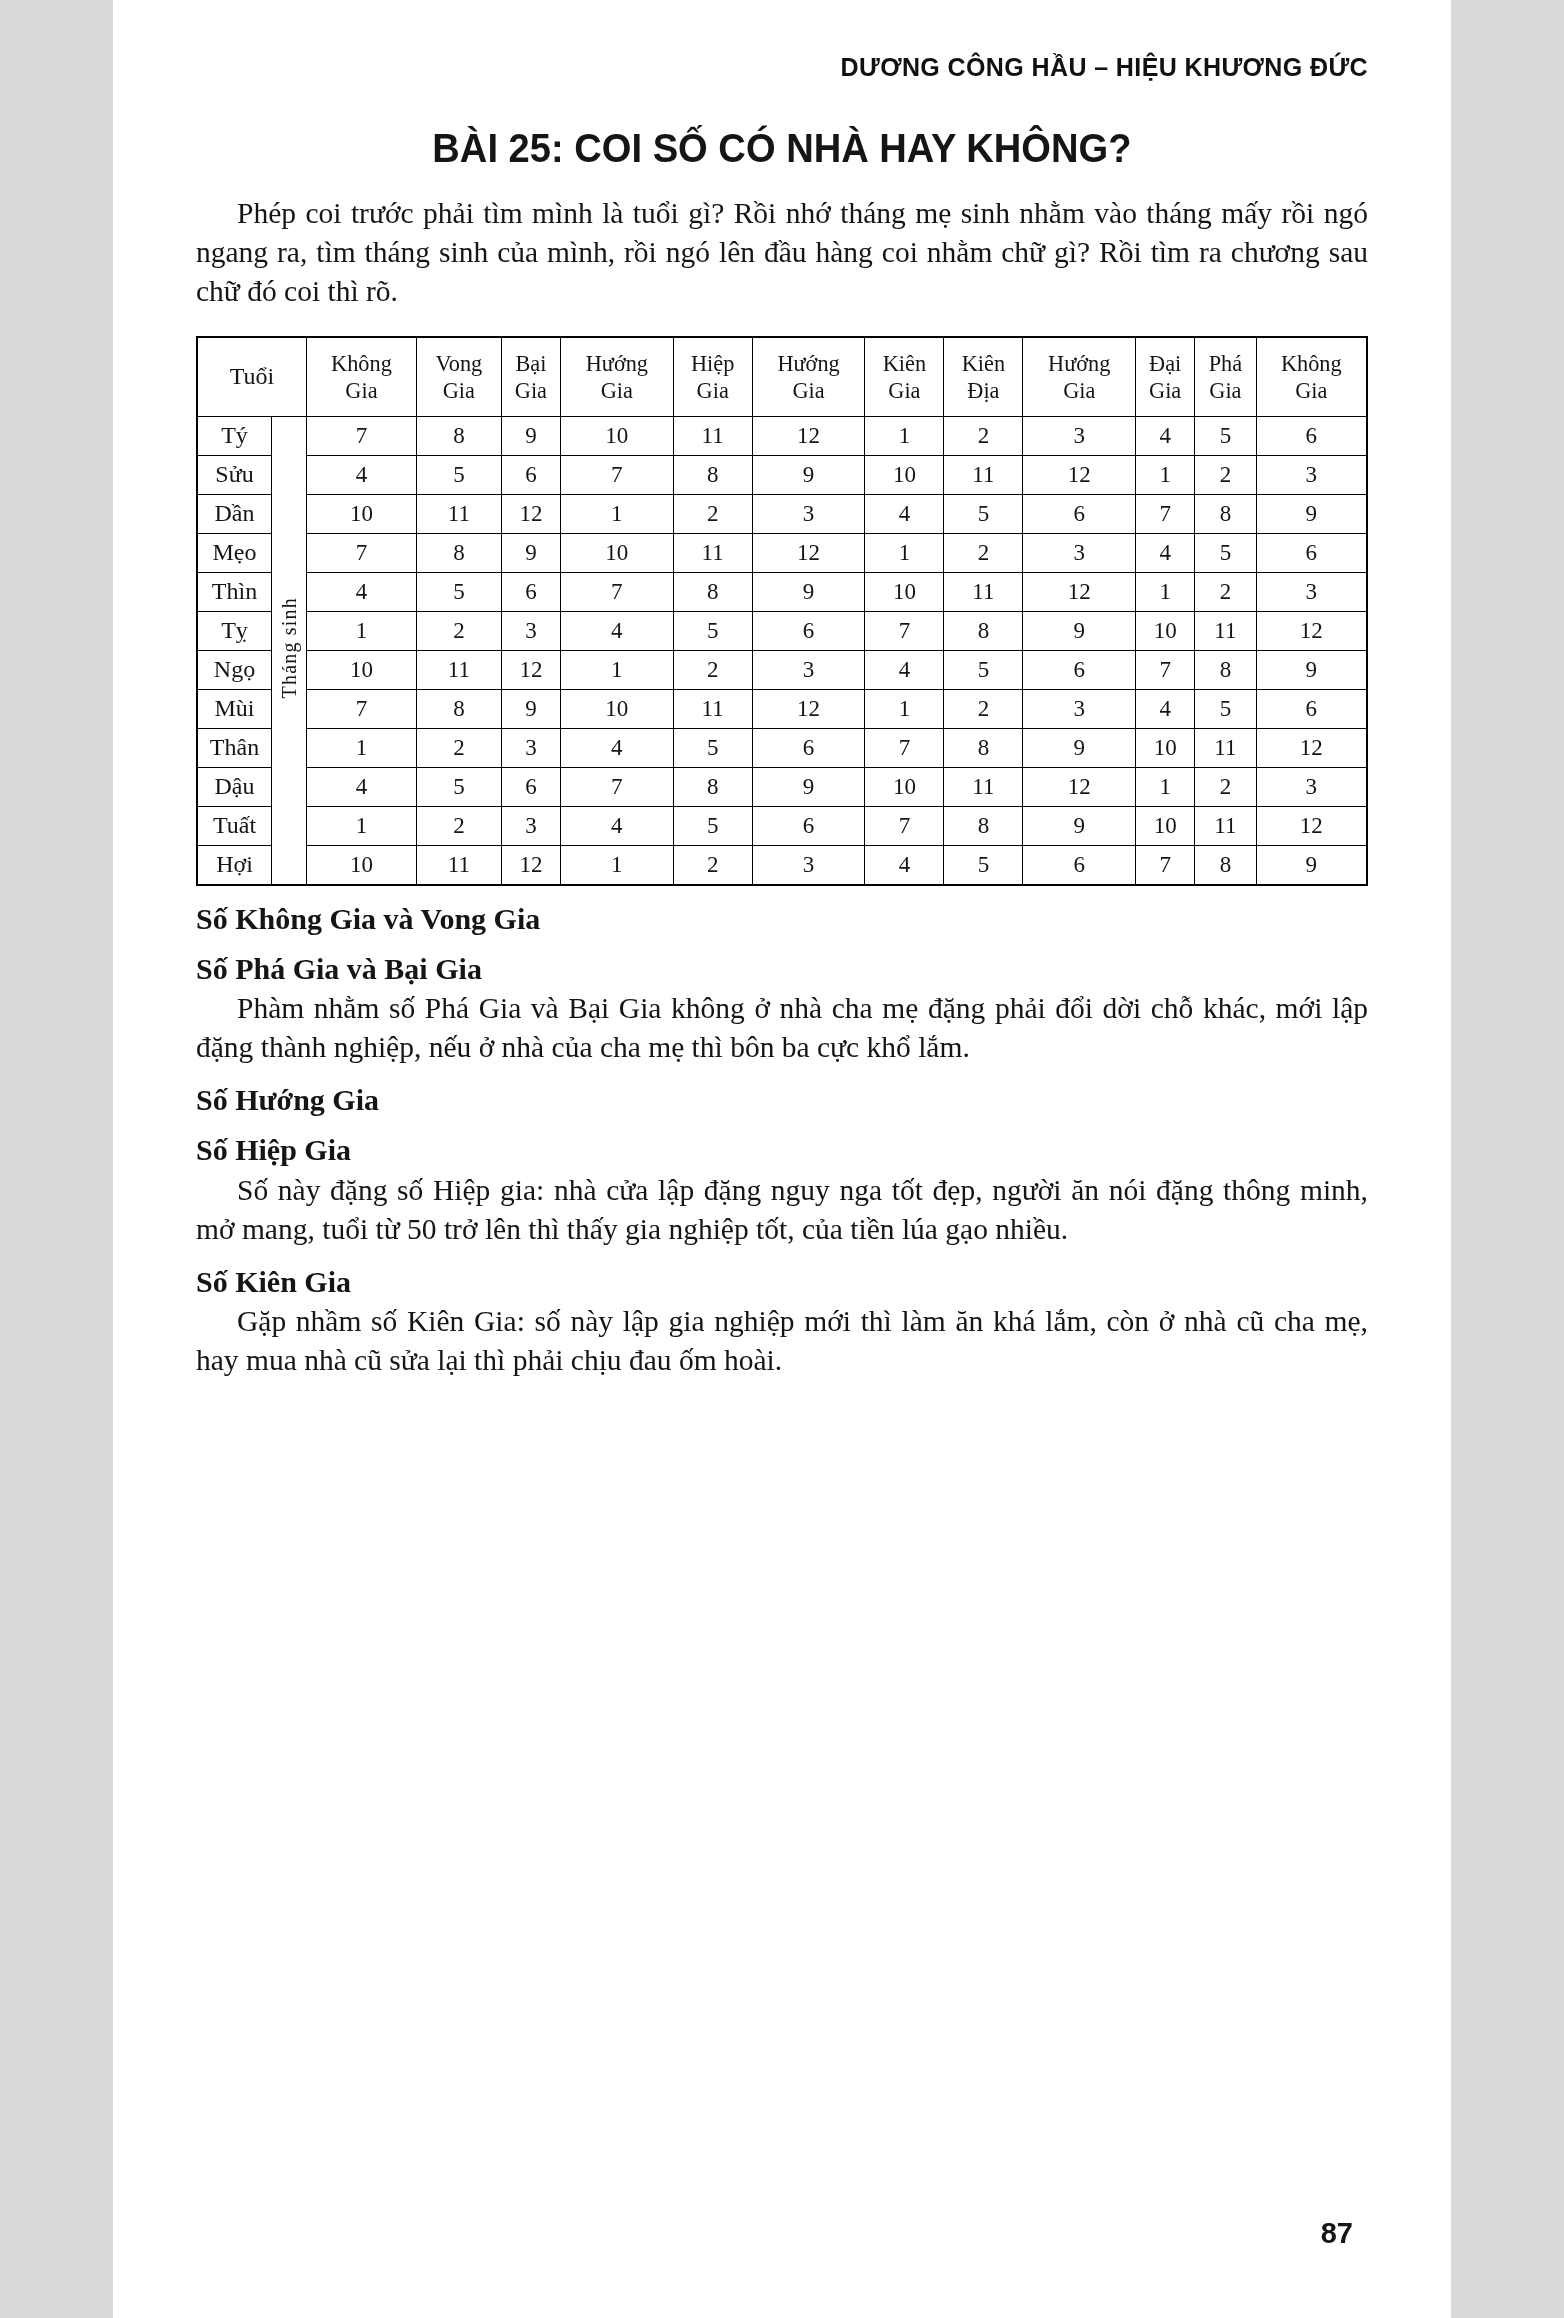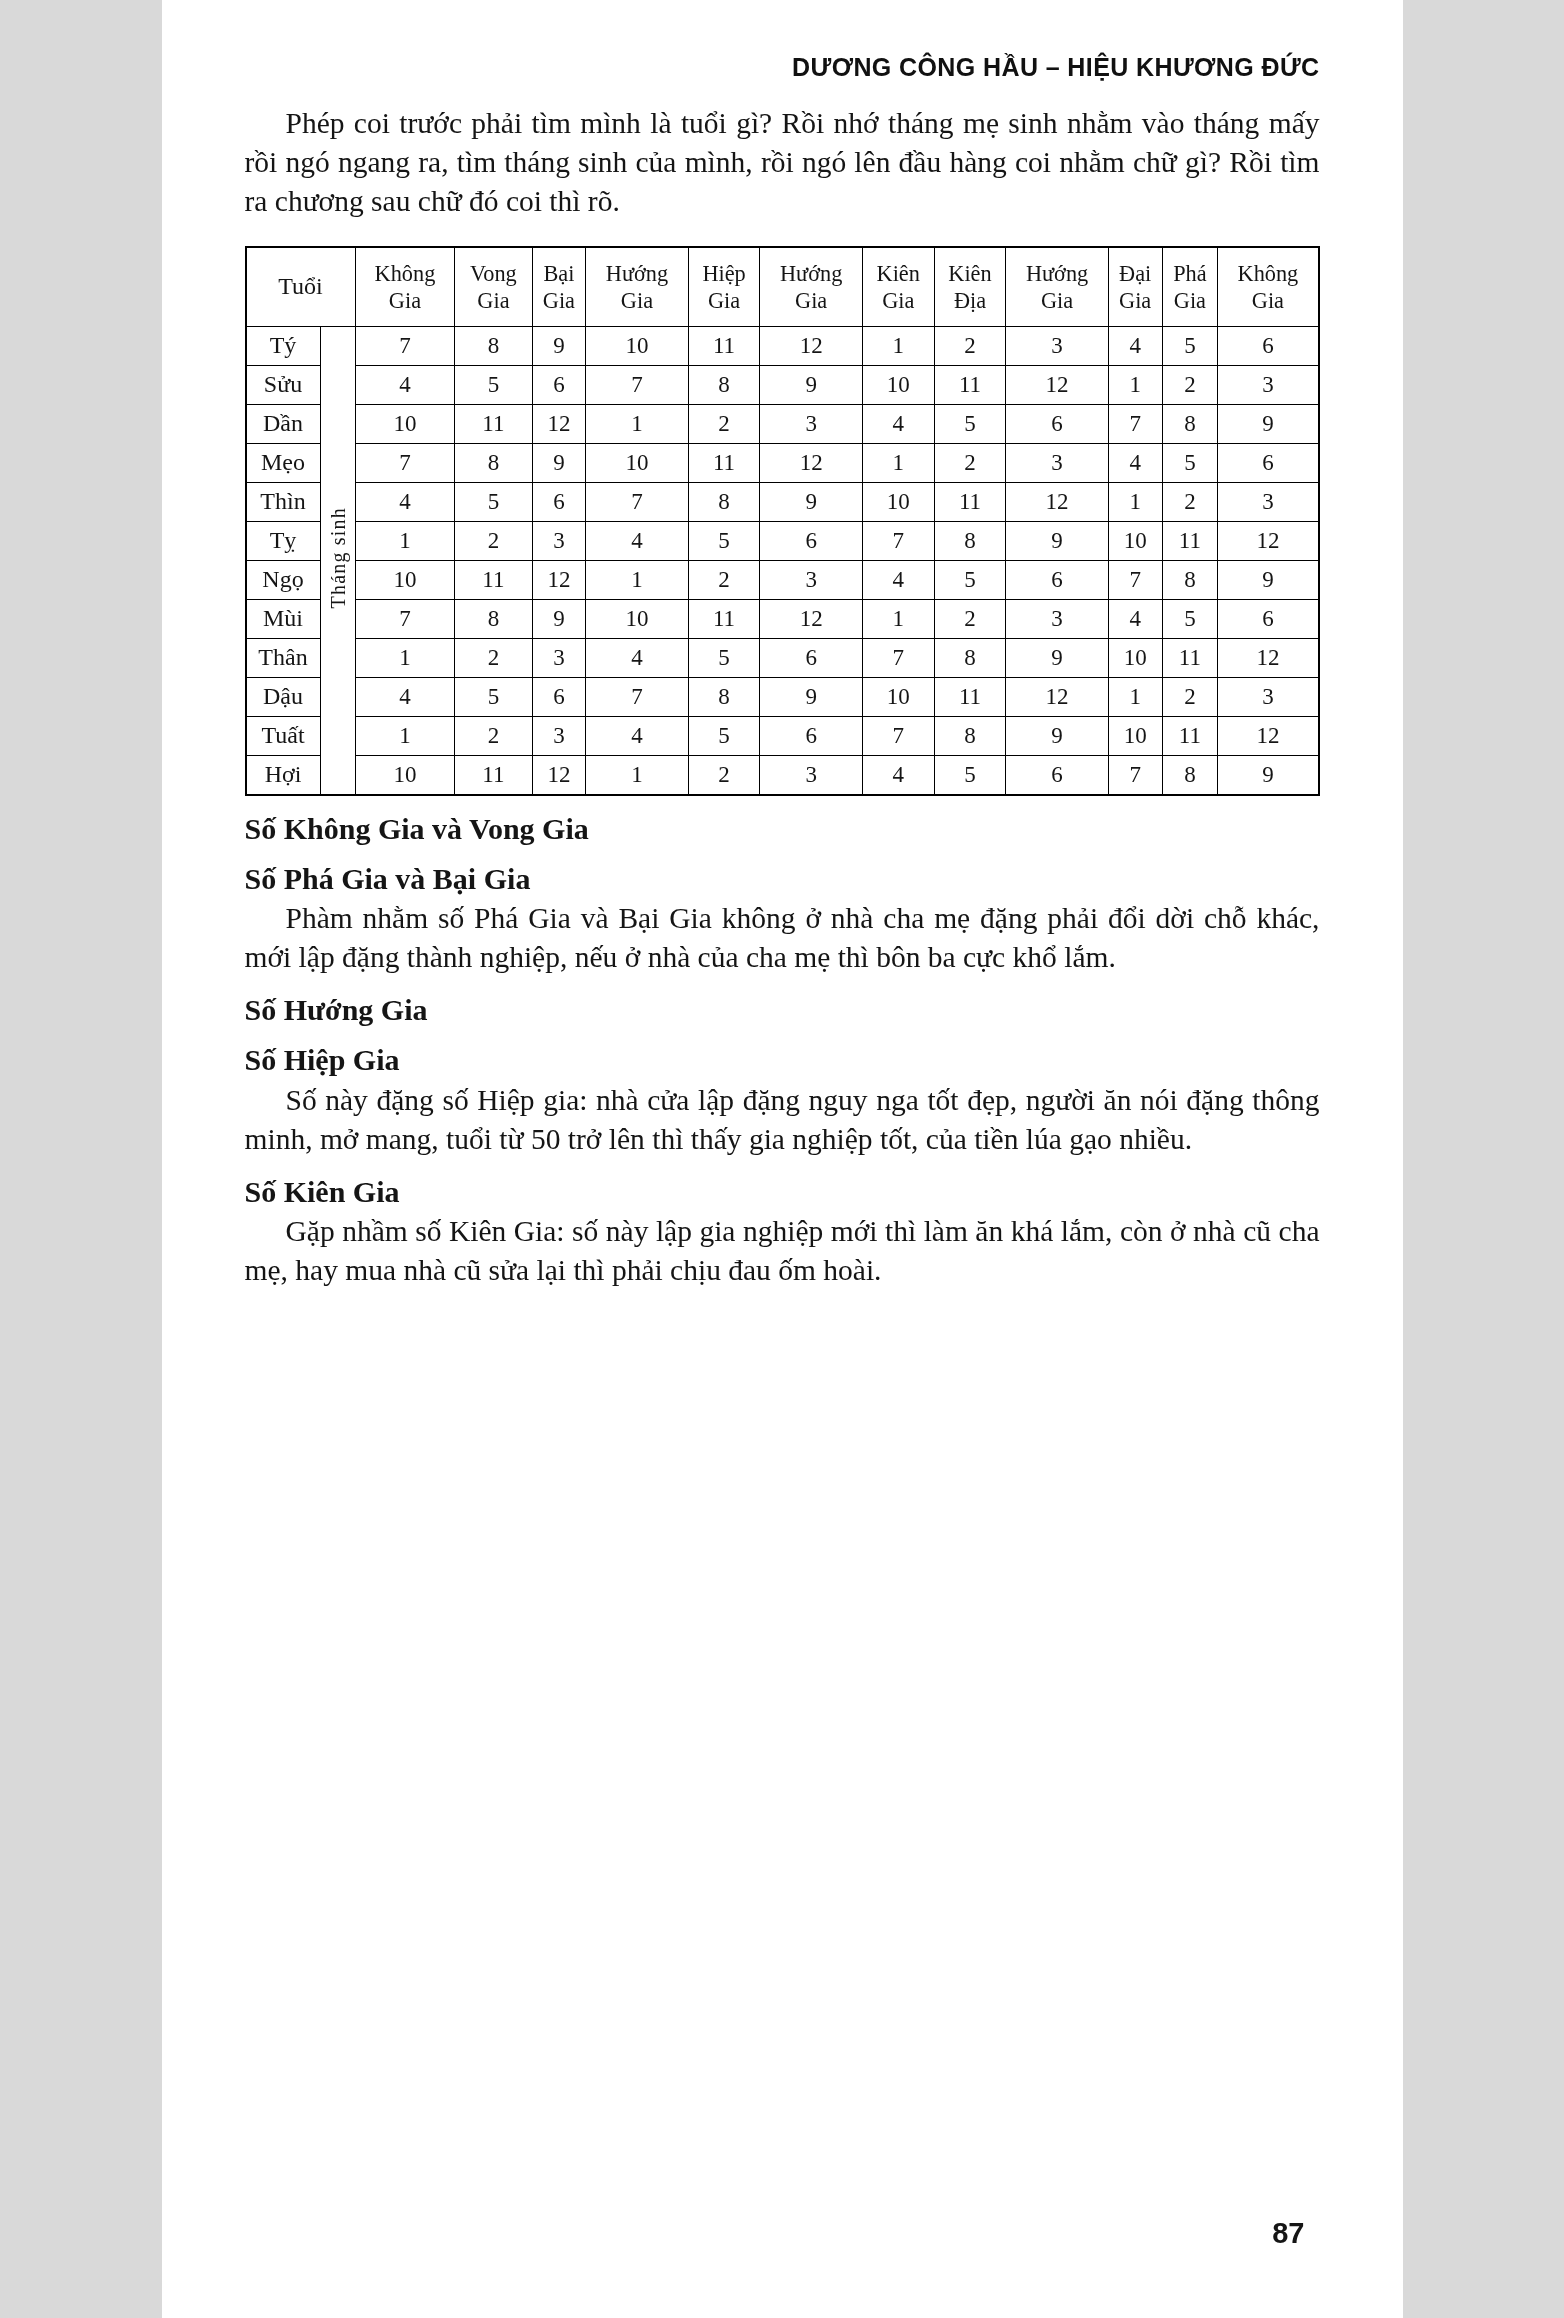--- a/index.html
+++ b/index.html
@@ -1,19 +1,19 @@
 <!DOCTYPE html>
 <html lang="vi" style="font-size:12.8px"><head>
 <meta charset="utf-8">
 <title>Bài 25: Coi số có nhà hay không?</title>
 <style>
   html,body{margin:0;padding:0;}
   body{background:#d9d9d9;}
   .page{
-    width:1241px; height:2319px; margin:0 auto; background:#ffffff;
+    width:1338px; height:2319px; margin:0 auto; background:#ffffff;
     position:relative; color:#151515; overflow:hidden;
     font-family:"Liberation Serif","DejaVu Serif",serif;
   }
   .content{ padding:53px 83px 0 83px; }
 
   .running-header{
     text-align:right;
     font-family:"Liberation Sans","DejaVu Sans",sans-serif;
     font-weight:700; font-size:25px; letter-spacing:0.4px;
     color:#111;
@@ -67,20 +67,23 @@
   }
 </style>
 </head>
 <body>
 
 <div class="page">
   <div class="content">
 
     <div class="running-header">DƯƠNG CÔNG HẦU – HIỆU KHƯƠNG ĐỨC</div>
 
+    <h1 class="title">
+      <span class="title-text">BÀI 25: COI SỐ CÓ NHÀ HAY KHÔNG?</span>
+    </h1>
 
     <p class="para intro">Phép coi trước phải tìm mình là tuổi gì? Rồi nhớ tháng mẹ sinh nhằm vào tháng mấy rồi ngó ngang ra, tìm tháng sinh của mình, rồi ngó lên đầu hàng coi nhằm chữ gì? Rồi tìm ra chương sau chữ đó coi thì rõ.</p>
 
     <table class="grid">
       <thead>
         <tr id="head-row">
             <th colspan="2" class="corner">Tuổi</th>
             <th class="colhead">Không
 Gia</th>
             <th class="colhead">Vong

